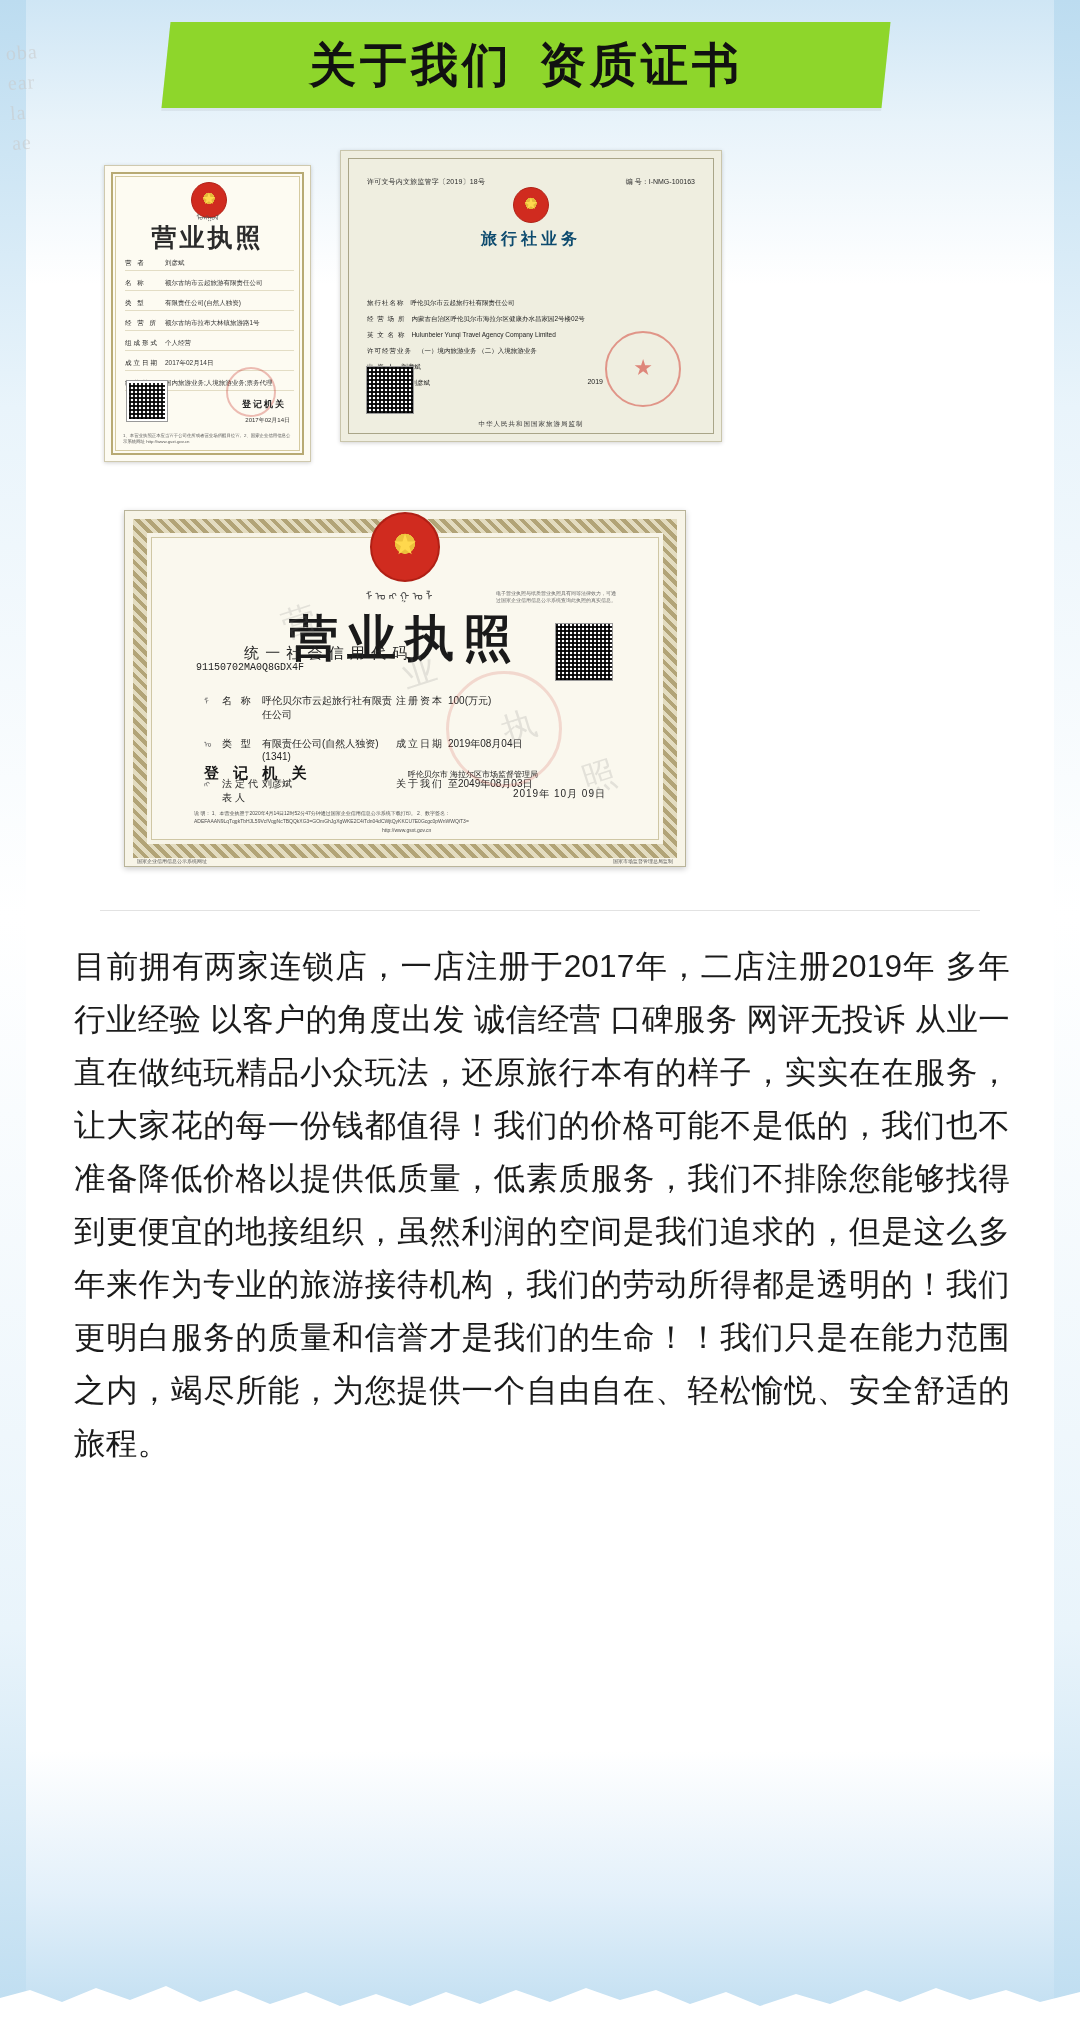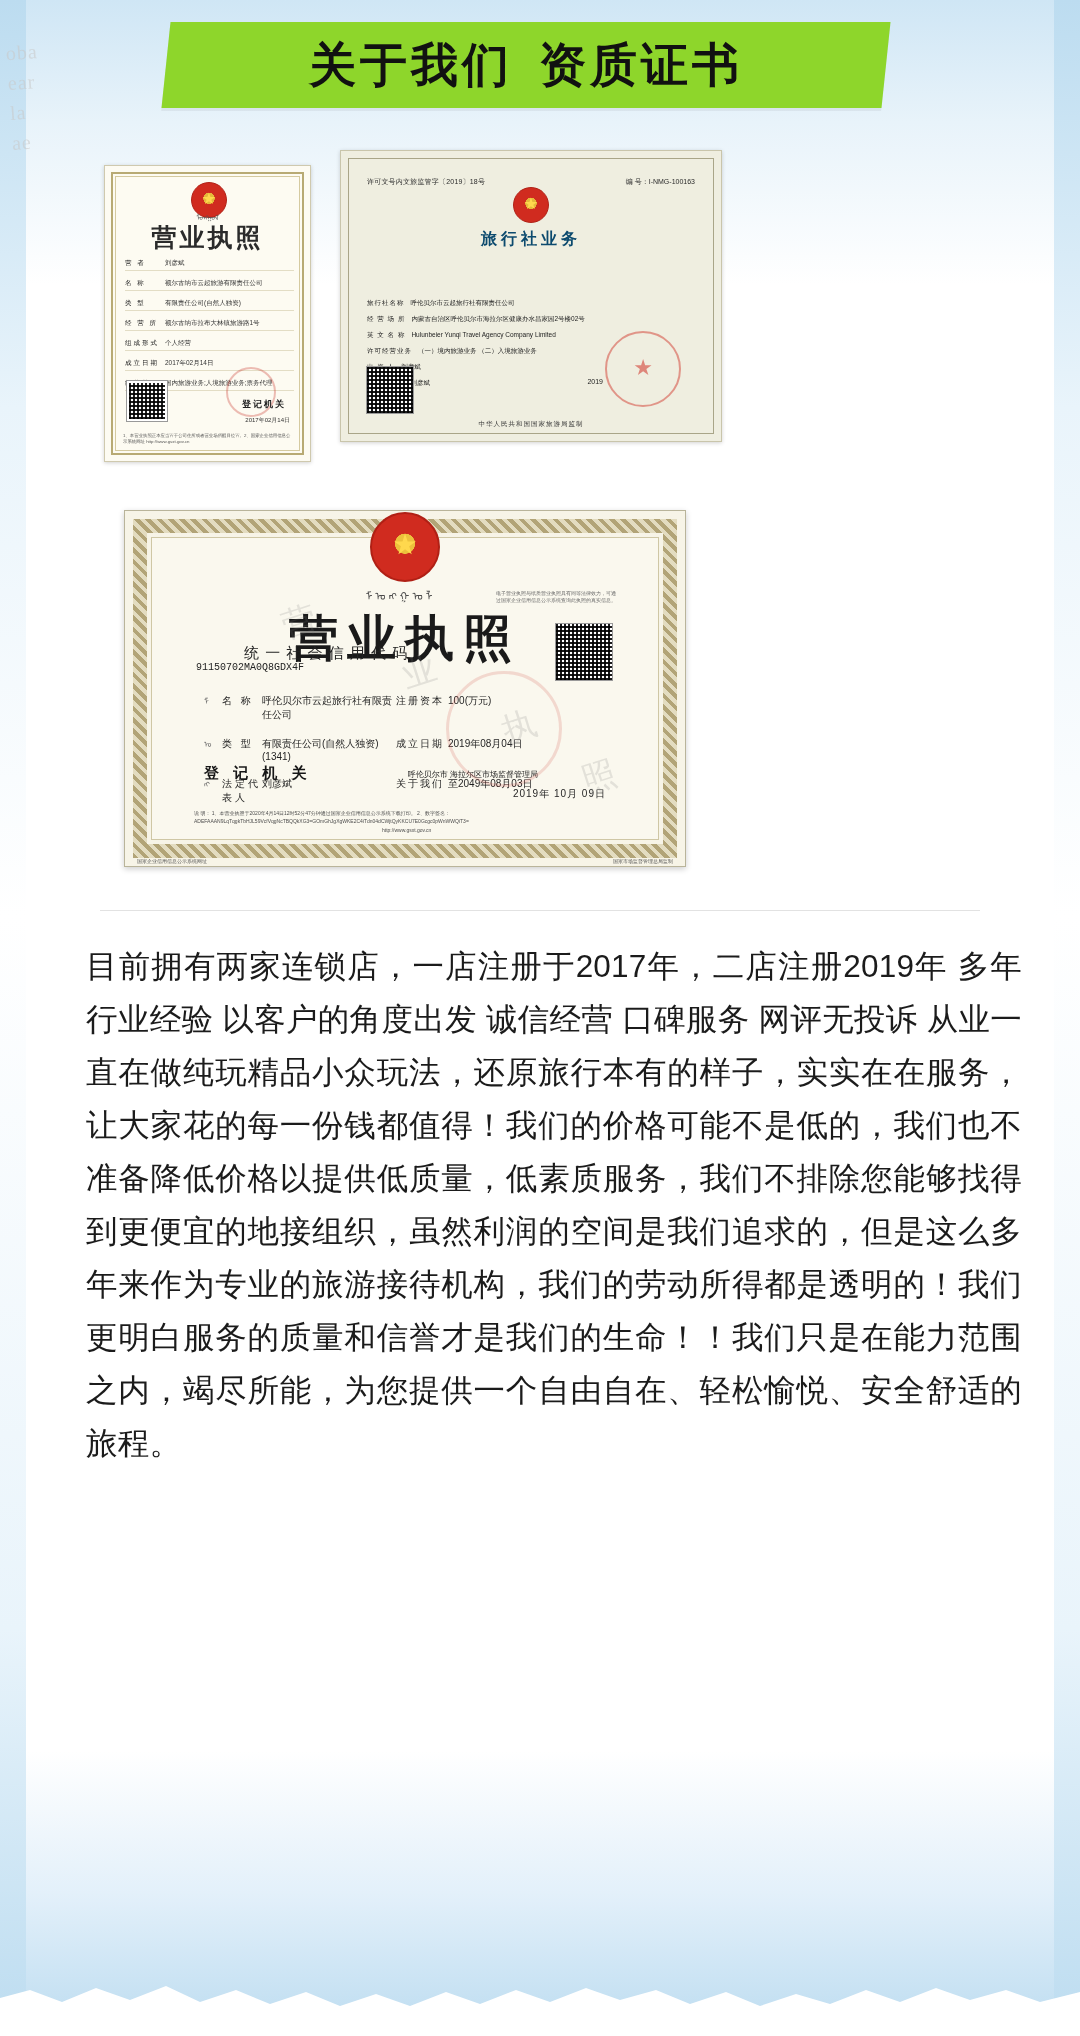--- a/index.html
+++ b/index.html
@@ -559,21 +559,20 @@
   .bodytext {
     position: absolute;
     left: 74px;
     top: 940px;
     width: 936px;
     font-size: 31.5px;
     line-height: 53px;
     color: #1b1b1b;
     text-align: justify;
     letter-spacing: 0.2px;
-    margin-left: 12px;
   }
 
   
   .torn {
     position: absolute;
     left: 0;
     bottom: 0;
     width: 1080px;
     height: 60px;
   }

